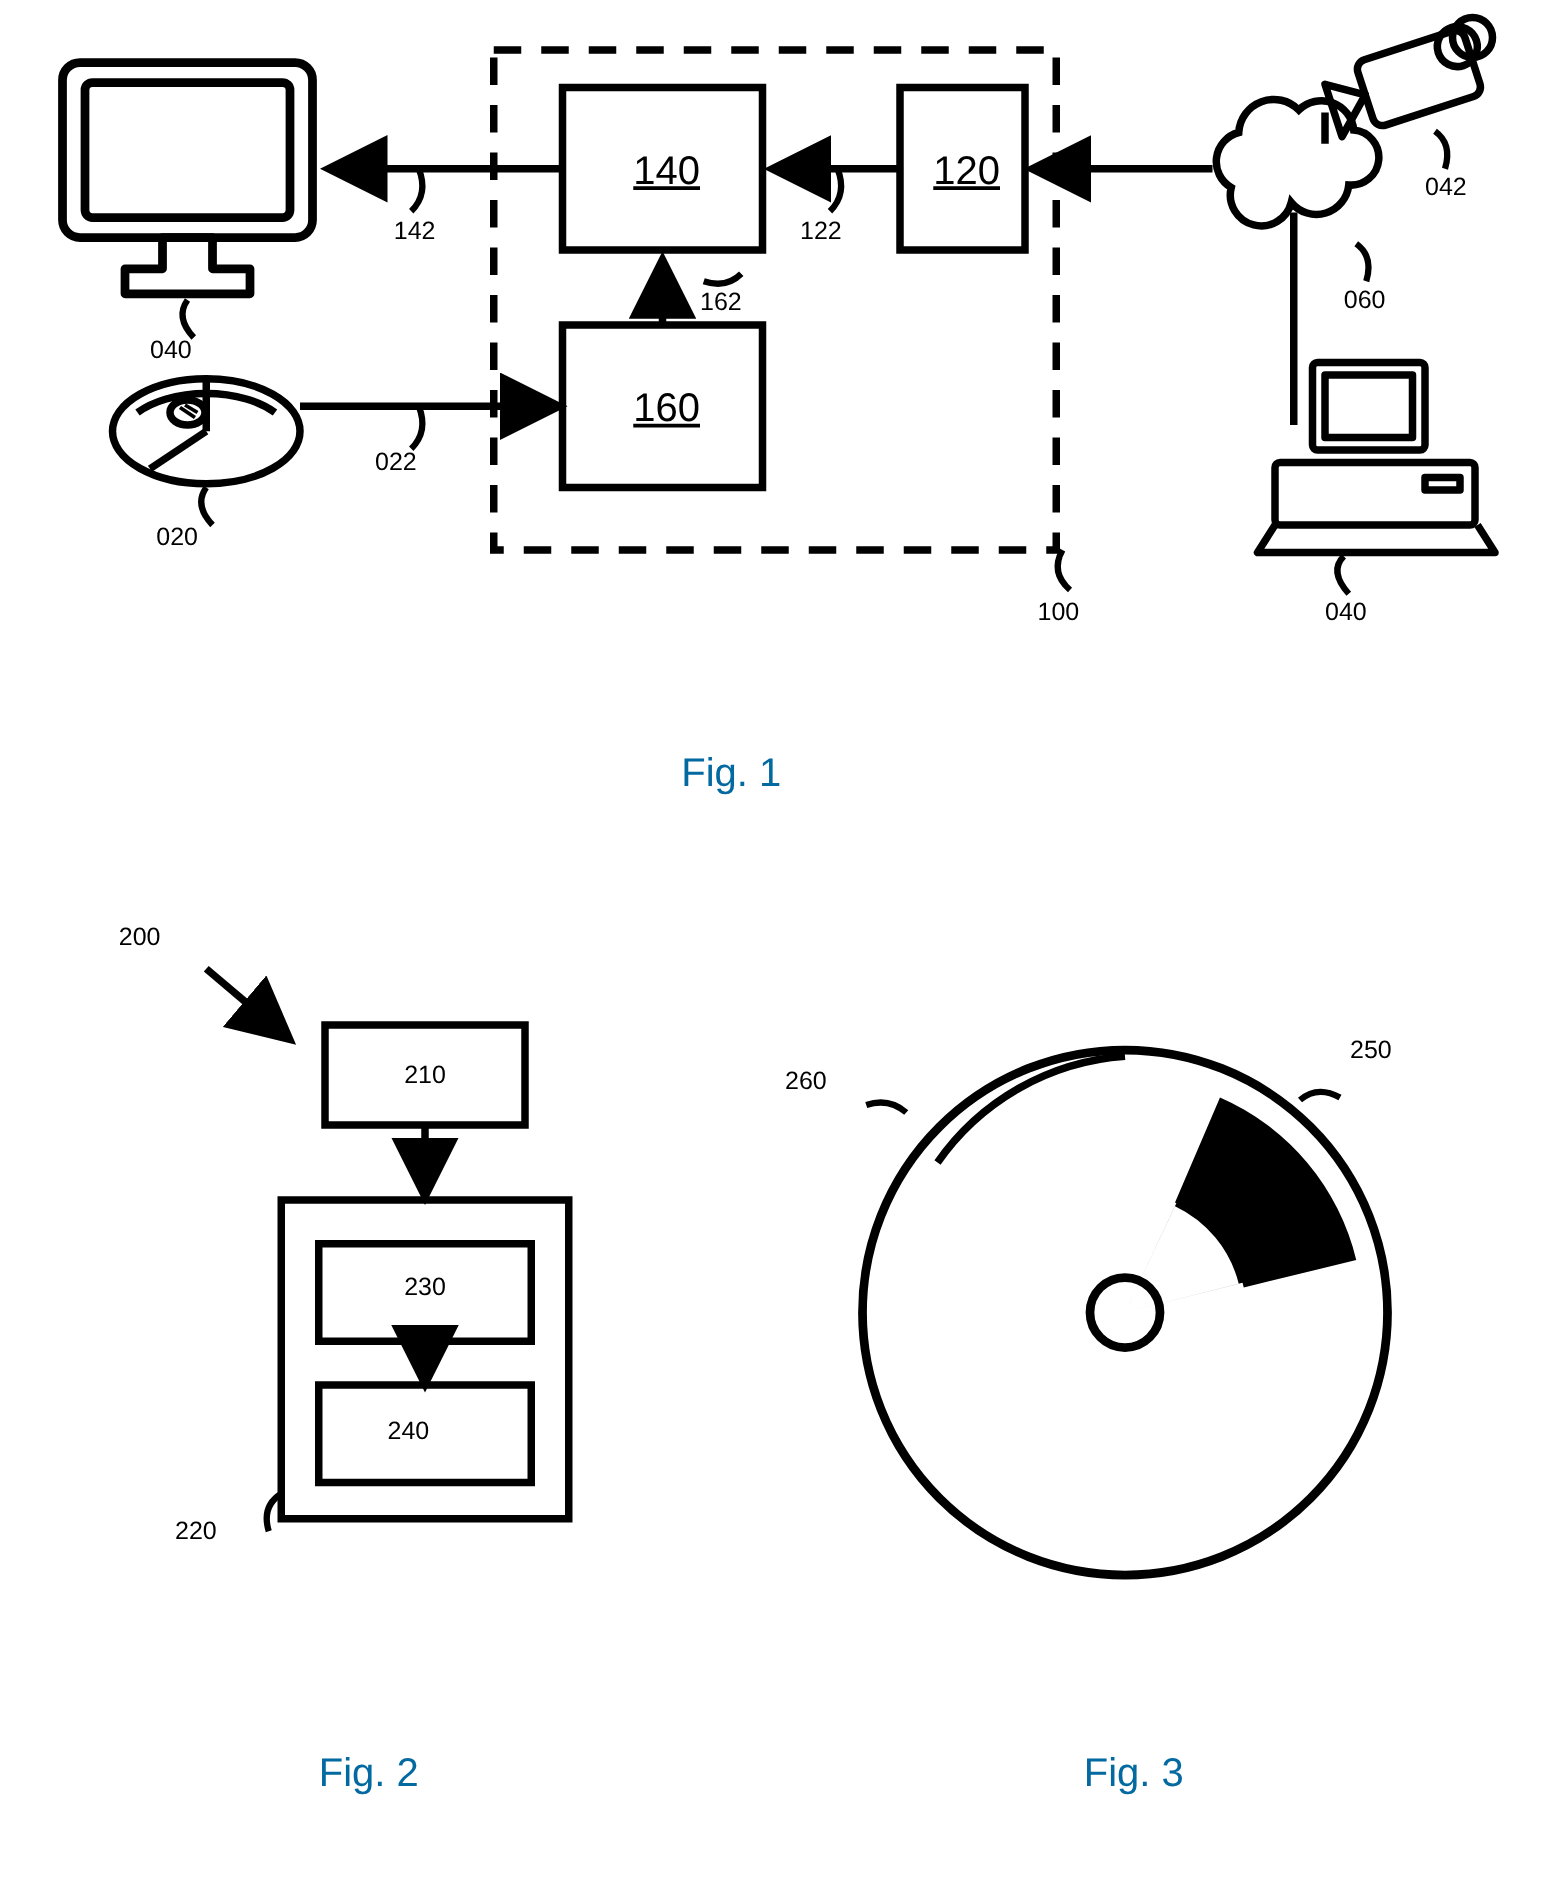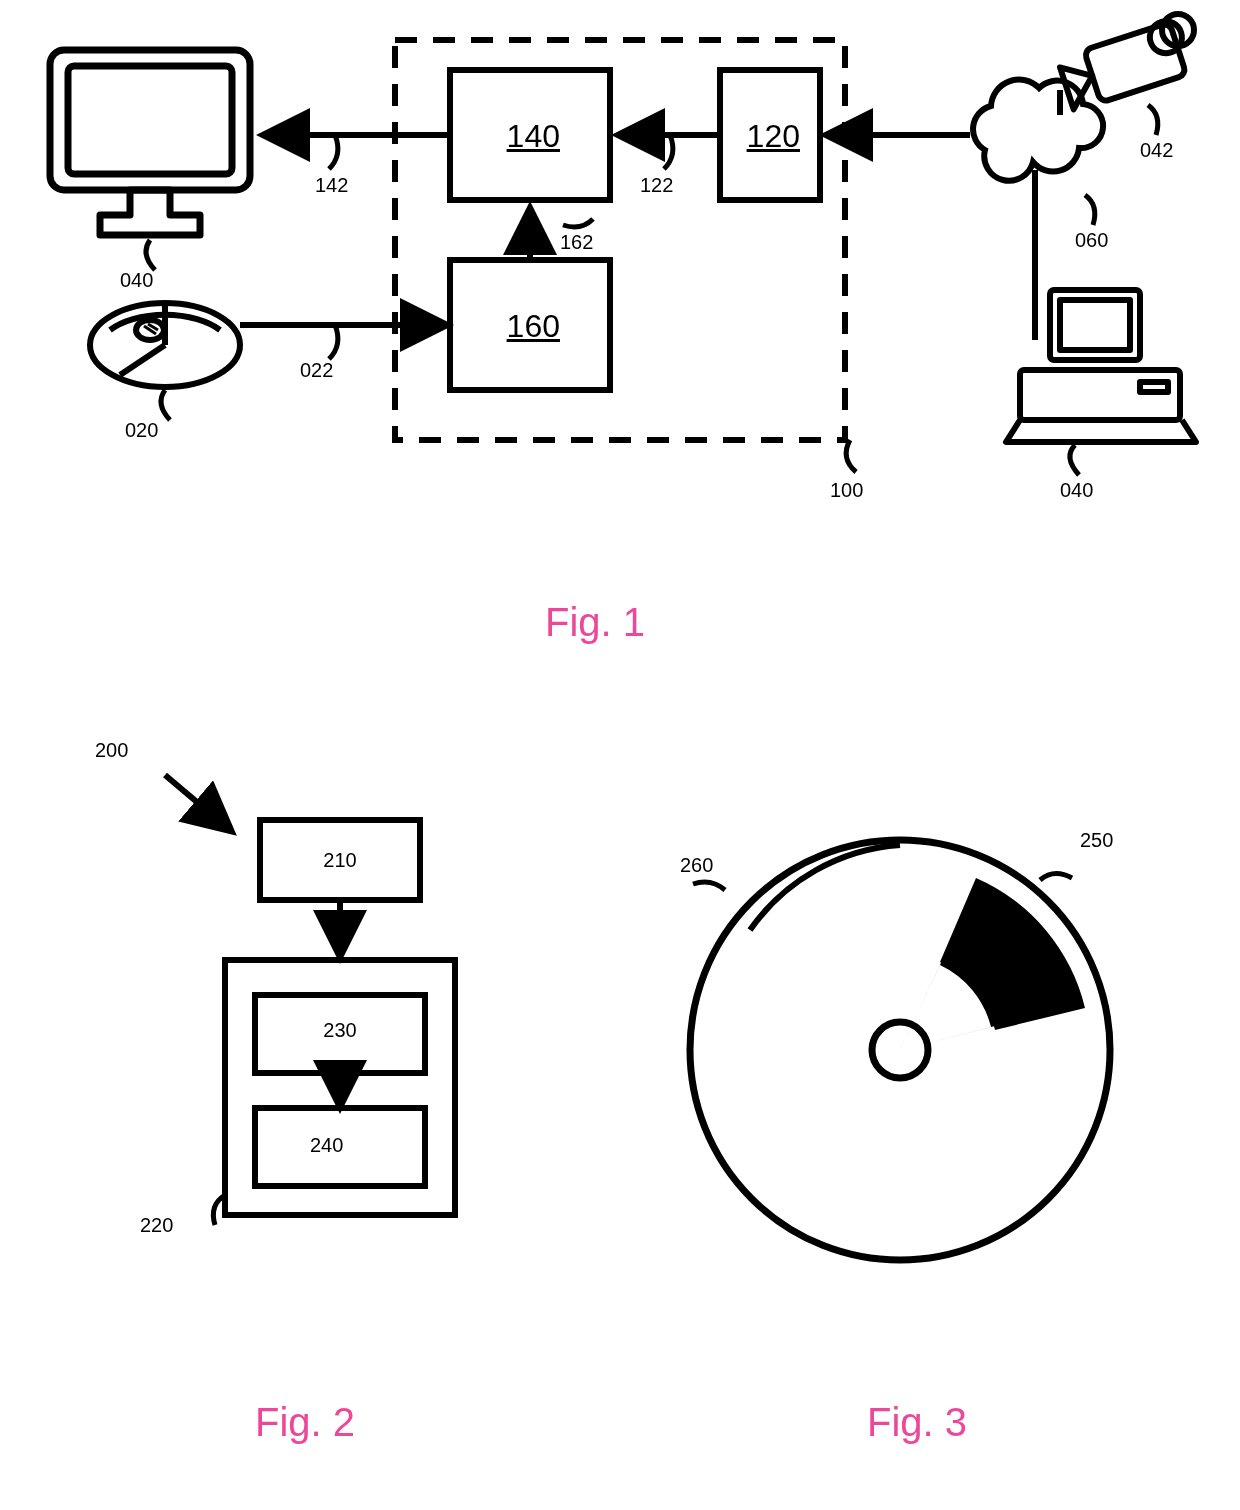--- a/index.html
+++ b/index.html
@@ -17,22 +17,22 @@
   svg { display: block; }
   .lbl {
     position: absolute;
     font-size: 20px;
     color: #000;
     white-space: nowrap;
     line-height: 1;
   }
   .figcap {
     position: absolute;
-    font-size: 40px;
-    color: #ec4899;
+    font-size: 32px;
+    color: #0369a1;
   }
   .boxnum {
     font-size: 32px;
     text-decoration: underline;
     text-align: right;
   }
 </style>
 </head>
 <body>
 
@@ -195,18 +195,18 @@
             M 336 118
             A 190 190 0 0 1 445 248
             L 355 270
             A 98 98 0 0 0 300 202
             Z" fill="#000"></path>
 
     <path d="M85 130 q-14 -12 -32 -6" stroke="#000" stroke-width="5" fill="none"></path>
     <path d="M400 120 q14 -12 32 -2" stroke="#000" stroke-width="5" fill="none"></path>
   </svg>
 
-  <div class="lbl" style="left:680px; top:855px;text-align:right;">260</div>
+  <div class="lbl" style="left:628px; top:855px;text-align:right;">260</div>
   <div class="lbl" style="left:1080px; top:830px;">250</div>
 
   <div class="figcap" style="left:835px; top:1400px;margin-left:32px;">Fig. 3</div>
 
 </div>
 
 </body></html>

